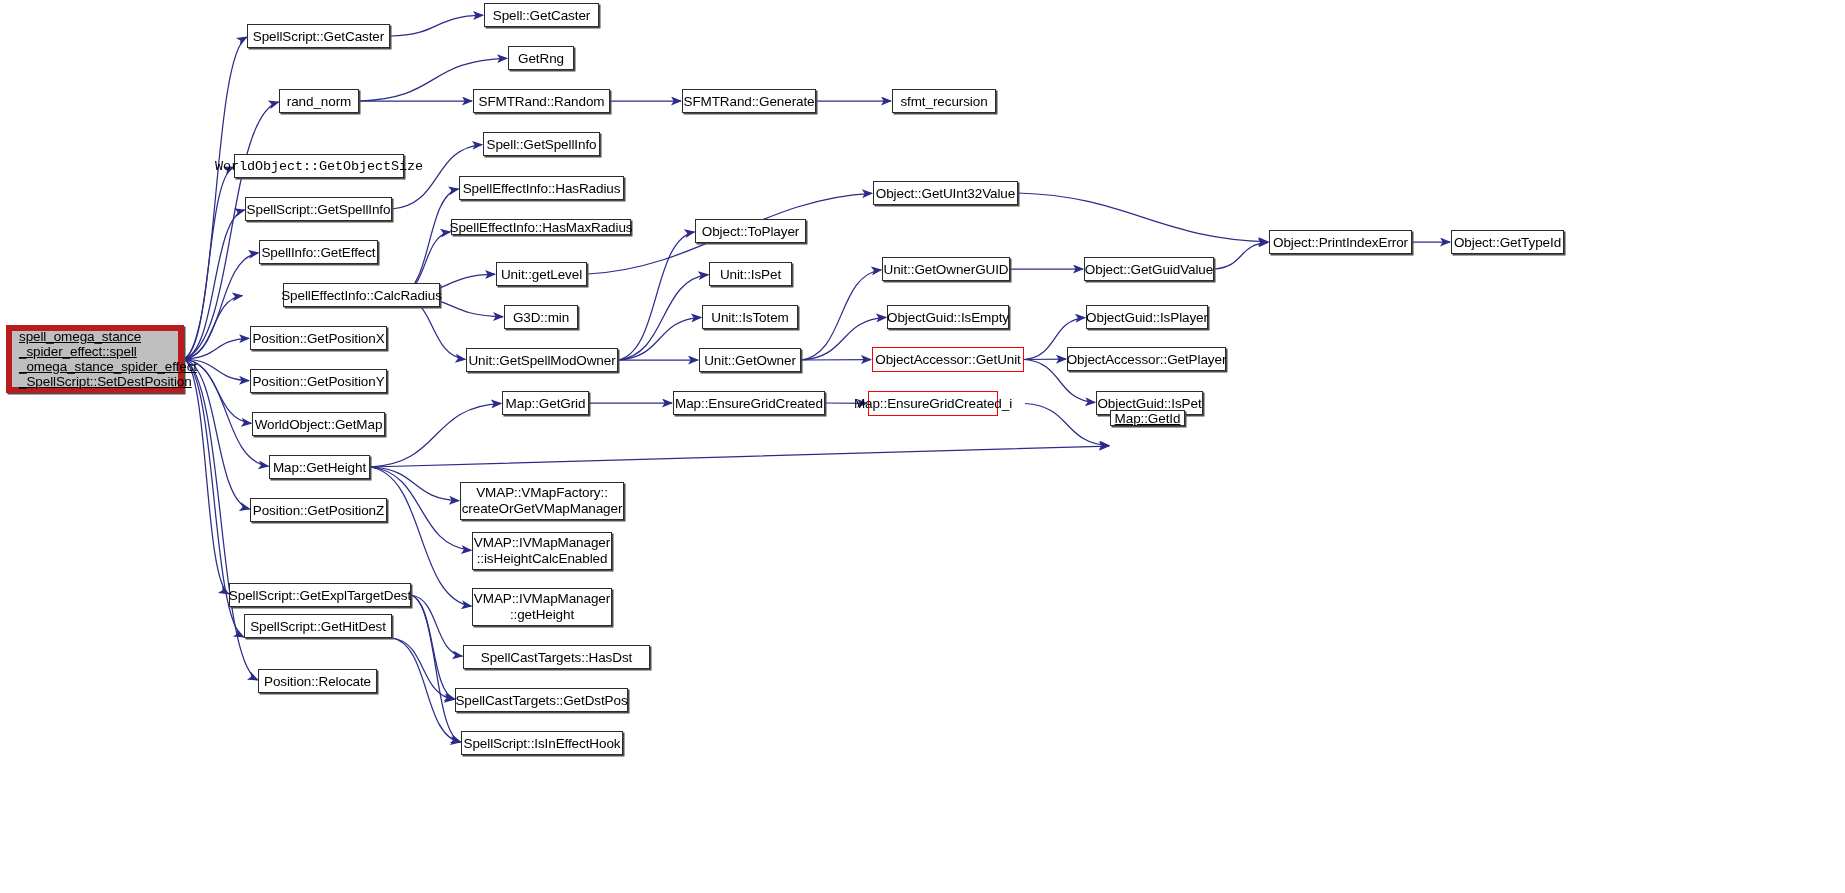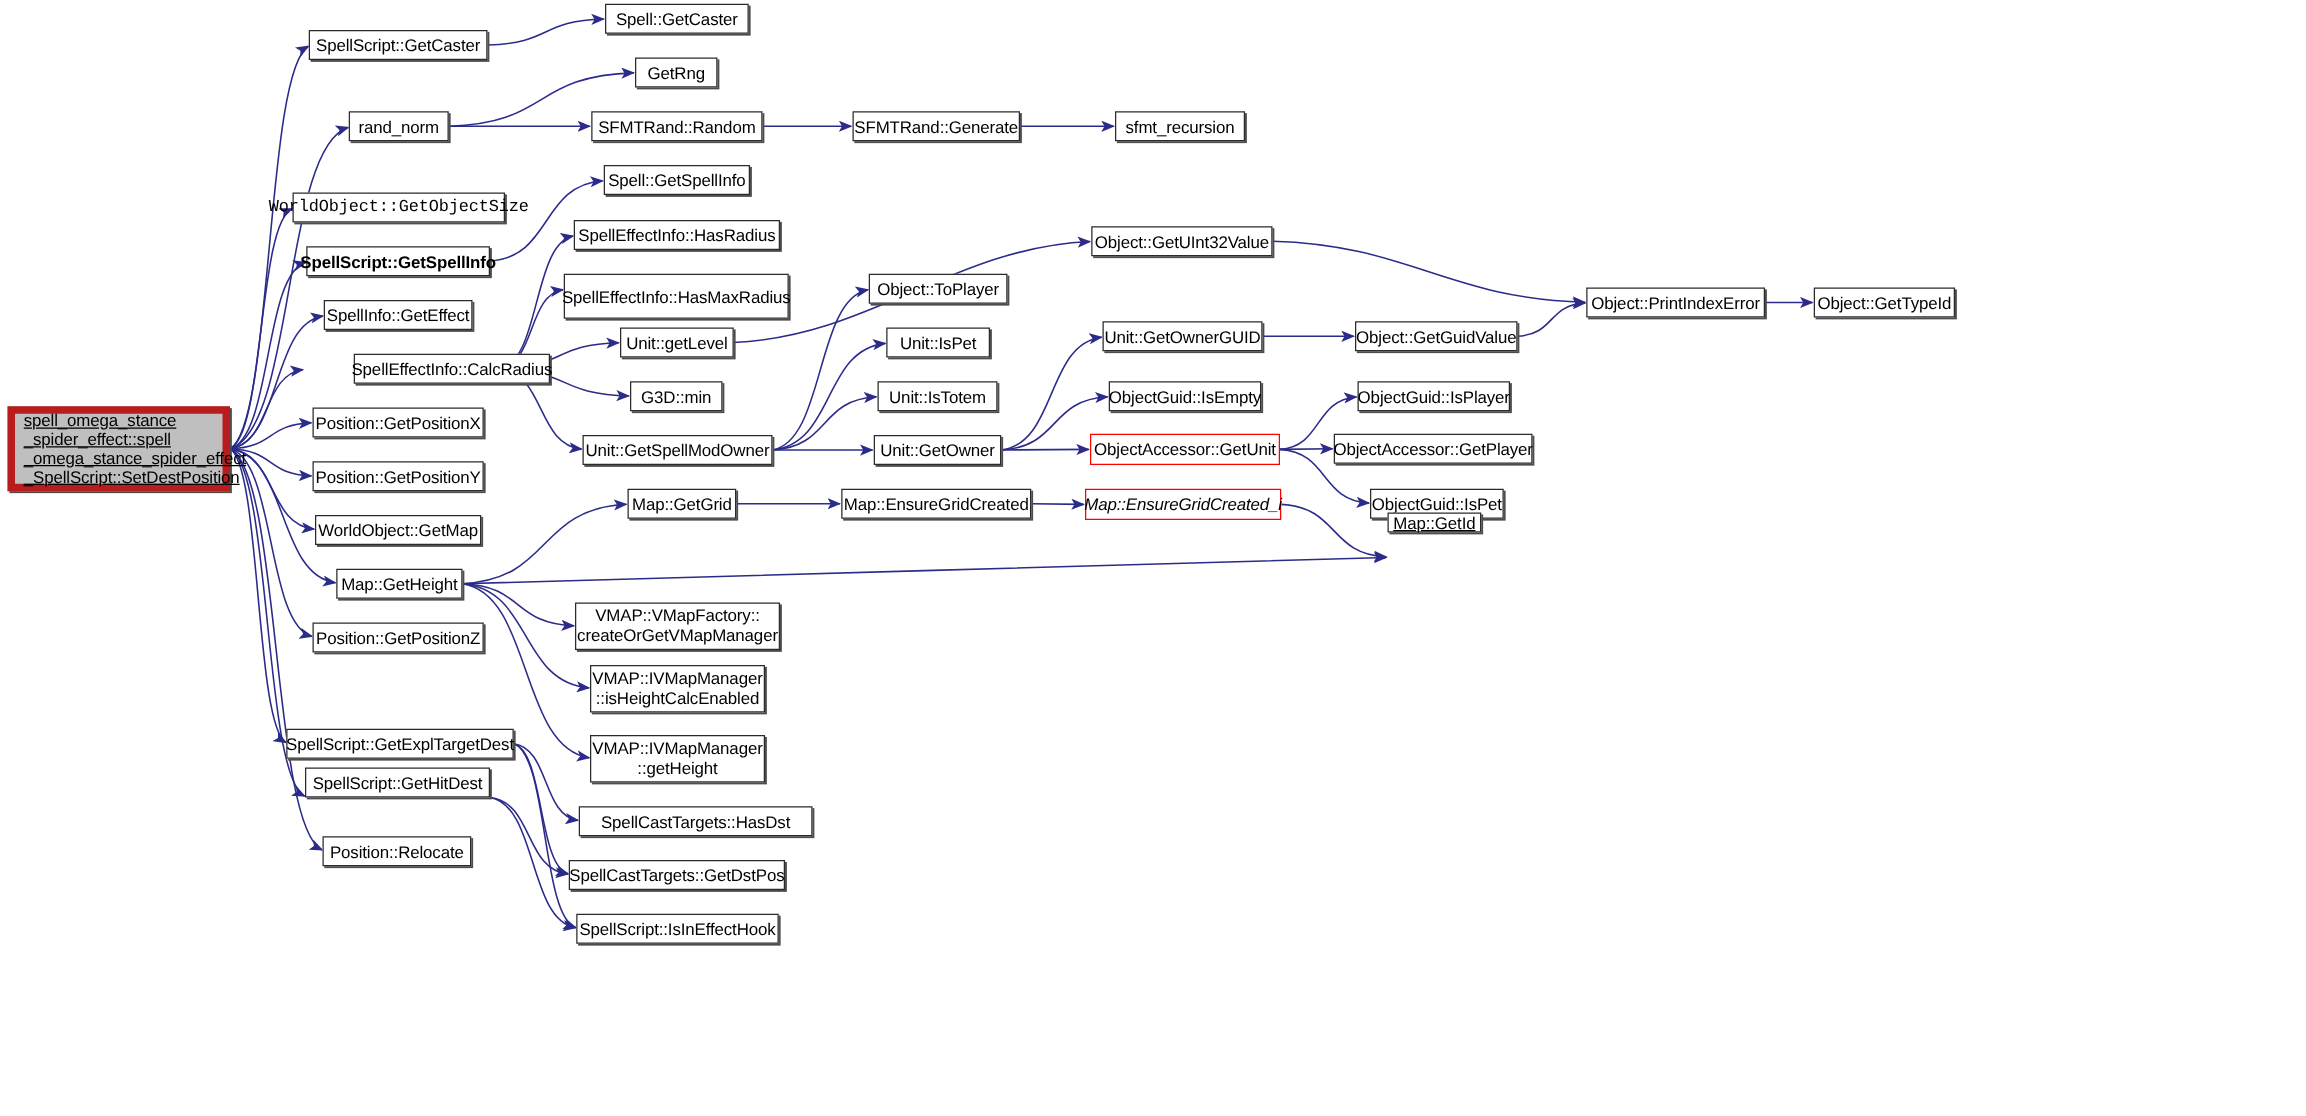--- a/index.html
+++ b/index.html
@@ -133,26 +133,26 @@
 _omega_stance_spider_effect
 _SpellScript::SetDestPosition</div>
       <div class="node" style="left: 247px; top: 24px; width: 143px; height: 24px;">SpellScript::GetCaster</div>
       <div class="node" style="left: 484px; top: 3px; width: 115px; height: 24px;">Spell::GetCaster</div>
       <div class="node" style="left: 279px; top: 89px; width: 80px; height: 24px;">rand_norm</div>
       <div class="node" style="left: 508px; top: 46px; width: 66px; height: 24px;">GetRng</div>
       <div class="node" style="left: 473px; top: 89px; width: 137px; height: 24px;">SFMTRand::Random</div>
       <div class="node" style="left: 682px; top: 89px; width: 134px; height: 24px;">SFMTRand::Generate</div>
       <div class="node" style="left: 892px; top: 89px; width: 104px; height: 24px;">sfmt_recursion</div>
       <div class="node" style="left: 234px; top: 154px; width: 170px; height: 24px; font-family: Liberation Mono, monospace;">WorldObject::GetObjectSize</div>
-      <div class="node" style="left: 245px; top: 197px; width: 147px; height: 24px; font-weight: bold;">SpellScript::GetSpellInfo</div>
+      <div class="node" style="left: 245px; top: 197px; width: 147px; height: 24px;">SpellScript::GetSpellInfo</div>
       <div class="node" style="left: 259px; top: 240px; width: 119px; height: 24px;">SpellInfo::GetEffect</div>
       <div class="node" style="left: 243px; top: 283px; width: 157px; height: 24px; margin-left: 40px;">SpellEffectInfo::CalcRadius</div>
       <div class="node" style="left: 483px; top: 132px; width: 117px; height: 24px;">Spell::GetSpellInfo</div>
       <div class="node" style="left: 459px; top: 176px; width: 165px; height: 24px;">SpellEffectInfo::HasRadius</div>
-      <div class="node" style="left: 451px; top: 219px; width: 180px; height: 36px; text-align: right;">SpellEffectInfo::HasMaxRadius</div>
+      <div class="node" style="left: 451px; top: 219px; width: 180px; height: 16px; text-align: right;">SpellEffectInfo::HasMaxRadius</div>
       <div class="node" style="left: 496px; top: 262px; width: 91px; height: 24px;">Unit::getLevel</div>
       <div class="node" style="left: 504px; top: 305px; width: 74px; height: 24px;">G3D::min</div>
       <div class="node" style="left: 250px; top: 326px; width: 137px; height: 24px;">Position::GetPositionX</div>
       <div class="node" style="left: 250px; top: 369px; width: 137px; height: 24px;">Position::GetPositionY</div>
       <div class="node" style="left: 252px; top: 412px; width: 133px; height: 24px;">WorldObject::GetMap</div>
       <div class="node" style="left: 269px; top: 455px; width: 101px; height: 24px;">Map::GetHeight</div>
       <div class="node" style="left: 250px; top: 498px; width: 137px; height: 24px;">Position::GetPositionZ</div>
       <div class="node" style="left: 466px; top: 348px; width: 152px; height: 24px;">Unit::GetSpellModOwner</div>
       <div class="node" style="left: 695px; top: 219px; width: 111px; height: 24px;">Object::ToPlayer</div>
       <div class="node" style="left: 709px; top: 262px; width: 83px; height: 24px;">Unit::IsPet</div>
@@ -163,21 +163,21 @@
       <div class="node" style="left: 887px; top: 305px; width: 122px; height: 24px;">ObjectGuid::IsEmpty</div>
       <div class="node highlight" style="left: 872px; top: 347px; width: 152px; height: 25px;">ObjectAccessor::GetUnit</div>
       <div class="node" style="left: 1084px; top: 257px; width: 130px; height: 24px;">Object::GetGuidValue</div>
       <div class="node" style="left: 1086px; top: 305px; width: 122px; height: 24px;">ObjectGuid::IsPlayer</div>
       <div class="node" style="left: 1067px; top: 347px; width: 159px; height: 24px;">ObjectAccessor::GetPlayer</div>
       <div class="node" style="left: 1096px; top: 391px; width: 107px; height: 24px;">ObjectGuid::IsPet</div>
       <div class="node" style="left: 1269px; top: 230px; width: 143px; height: 24px;">Object::PrintIndexError</div>
       <div class="node" style="left: 1451px; top: 230px; width: 113px; height: 24px;">Object::GetTypeId</div>
       <div class="node" style="left: 502px; top: 391px; width: 87px; height: 24px;">Map::GetGrid</div>
       <div class="node" style="left: 673px; top: 391px; width: 152px; height: 24px;">Map::EnsureGridCreated</div>
-      <div class="node highlight" style="left: 868px; top: 391px; width: 157px; height: 25px; font-style: italic;">Map::EnsureGridCreated_i</div>
+      <div class="node highlight" style="left: 868px; top: 391px; width: 130px; height: 25px;">Map::EnsureGridCreated_i</div>
       <div class="node" style="left: 1110px; top: 410px; width: 75px; height: 16px; text-decoration: underline;">Map::GetId</div>
       <div class="node two-line" style="left: 460px; top: 482px; width: 164px; height: 38px;">VMAP::VMapFactory::
 createOrGetVMapManager</div>
       <div class="node two-line" style="left: 472px; top: 532px; width: 140px; height: 38px;">VMAP::IVMapManager
 ::isHeightCalcEnabled</div>
       <div class="node two-line" style="left: 472px; top: 588px; width: 140px; height: 38px;">VMAP::IVMapManager
 ::getHeight</div>
       <div class="node" style="left: 229px; top: 583px; width: 182px; height: 24px;">SpellScript::GetExplTargetDest</div>
       <div class="node" style="left: 244px; top: 614px; width: 148px; height: 24px;">SpellScript::GetHitDest</div>
       <div class="node" style="left: 258px; top: 669px; width: 119px; height: 24px;">Position::Relocate</div>

